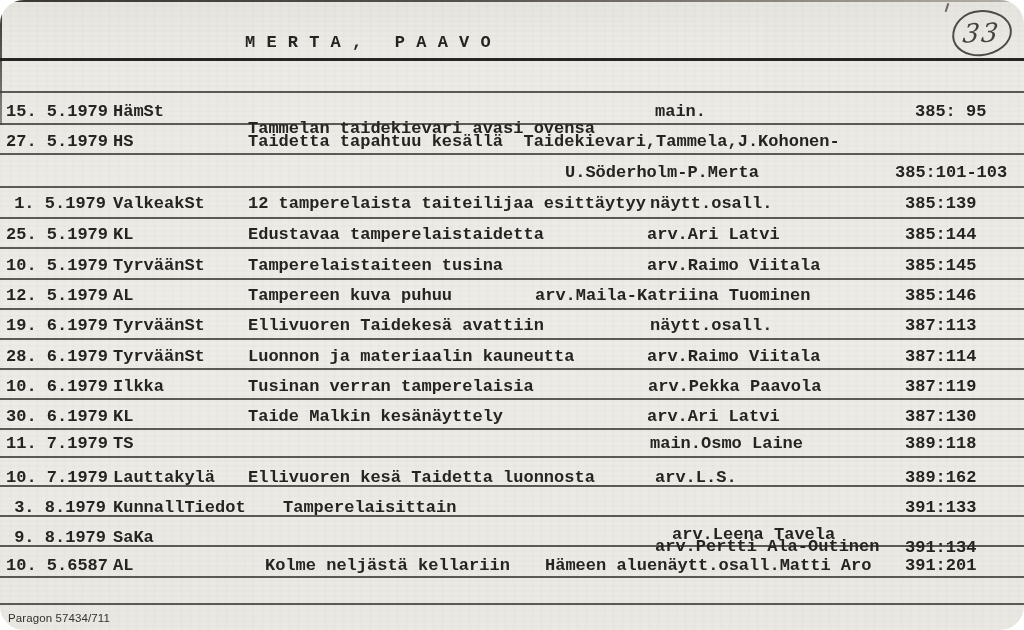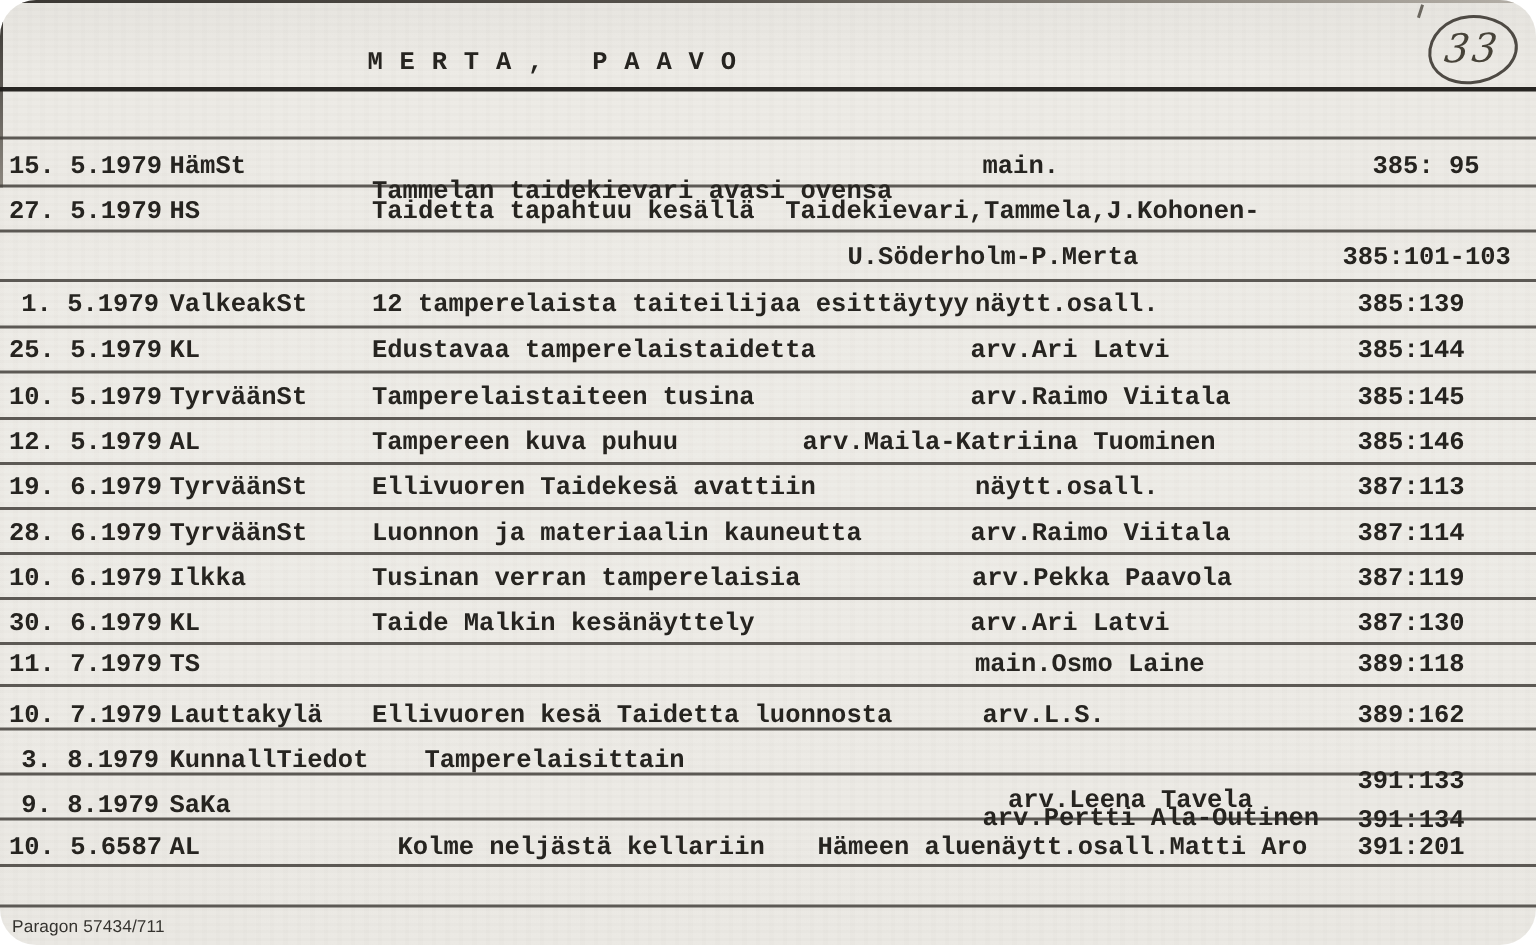--- a/index.html
+++ b/index.html
@@ -166,21 +166,21 @@
         <span class="cell c-src">Lauttakylä</span>
         <span class="cell c-title" style="left: 248px;">Ellivuoren kesä Taidetta luonnosta</span>
         <span class="cell c-ann" style="left: 655px;">arv.L.S.</span>
         <span class="cell c-ref" style="left: 905px;">389:162</span>
       </div>
       <div class="row" style="top: 498px;">
         <span class="cell c-date">3. 8.1979</span>
         <span class="cell c-src">KunnallTiedot</span>
         <span class="cell c-title" style="left: 283px;">Tamperelaisittain</span>
         <span class="cell c-ann" style="left: 672px; top: 7px; margin-top: 20px;">arv.Leena Tavela</span>
-        <span class="cell c-ref" style="left: 905px; top: 14px;">391:133</span>
+        <span class="cell c-ref" style="left: 905px; top: 0;">391:133</span>
       </div>
       <div class="row" style="top: 528px;">
         <span class="cell c-date">9. 8.1979</span>
         <span class="cell c-src">SaKa</span>
         <span class="cell c-ann" style="left: 655px; top: 9px;">arv.Pertti Ala-Outinen</span>
         <span class="cell c-ref" style="left: 905px; top: 10px;">391:134</span>
       </div>
       <div class="row" style="top: 556px;">
         <span class="cell c-date">10. 5.6587</span>
         <span class="cell c-src">AL</span>

